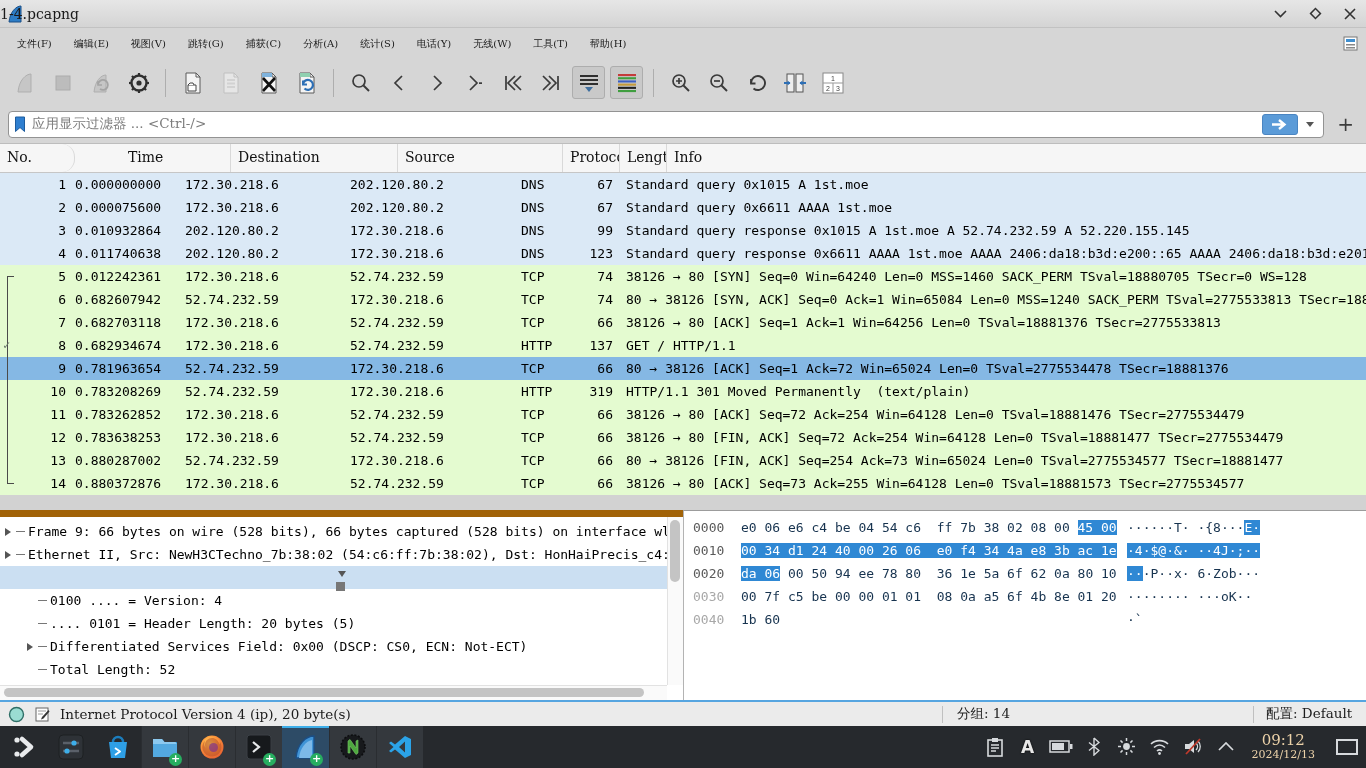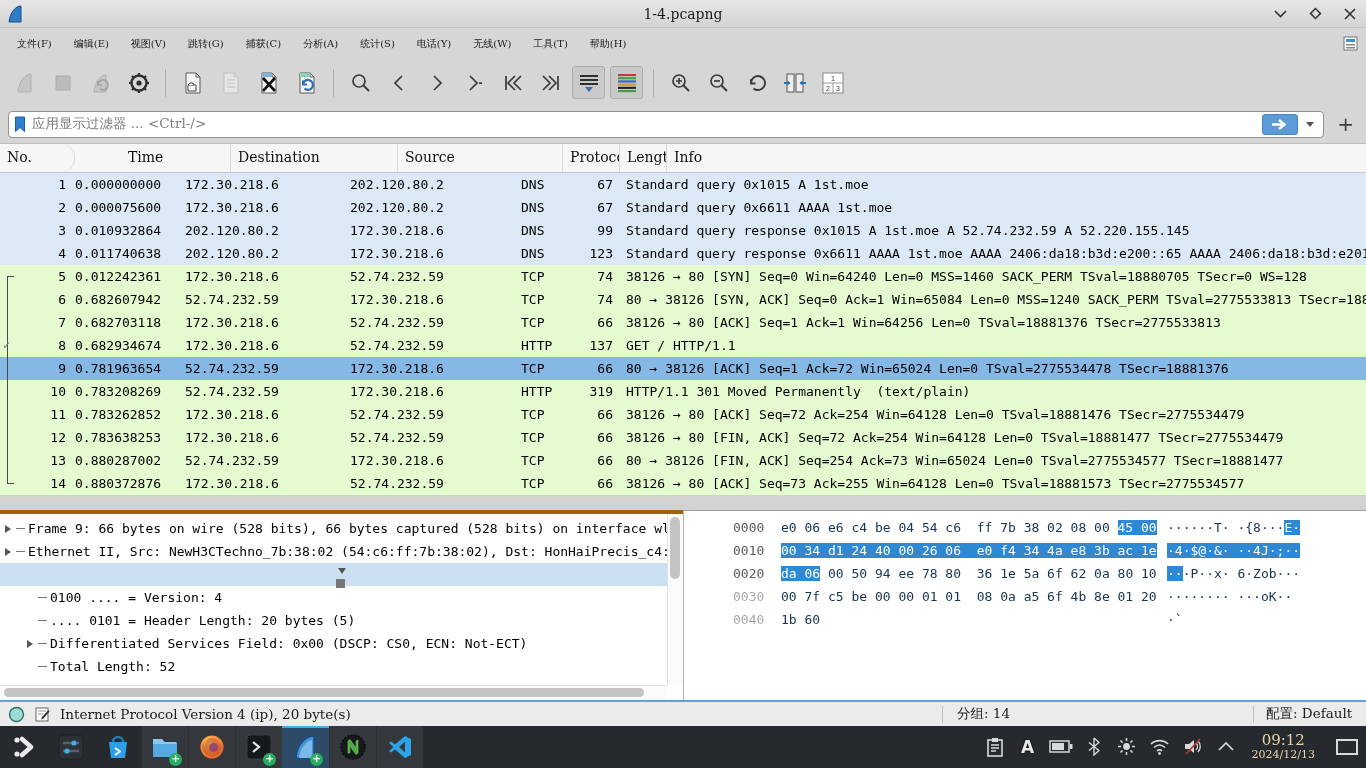--- a/index.html
+++ b/index.html
@@ -4,21 +4,21 @@
 <style>
   * { margin:0; padding:0; box-sizing:border-box; }
   html,body { width:1366px; height:768px; overflow:hidden; background:#d6d6d6;
               font-family:"DejaVu Serif", serif; }
   #app { width:1366px; height:768px; display:flex; flex-direction:column; position:relative; }
 
   
   #titlebar { height:28px; background:linear-gradient(#e6e6e6,#d4d4d4); display:flex;
               align-items:center; position:relative; border-bottom:1px solid #c2c2c2; flex:0 0 28px;}
   #titlebar .fin { margin-left:7px; }
-  #title-text { position:absolute; left:0; right:0; text-align:center; font-size:14px; color:#1a1a1a; }
+  #title-text { position:absolute; left:0; right:0; font-size:14px; color:#1a1a1a; }
   #win-controls { position:absolute; right:10px; display:flex; gap:22px; align-items:center; }
   #win-controls svg { display:block; }
 
   
   #menubar { height:32px; display:flex; align-items:center; padding-left:6px; flex:0 0 32px; position:relative;}
   .menu-item { padding:4px 11px; font-size:10px; color:#1a1a1a; cursor:default; }
   #menu-corner { position:absolute; right:8px; top:8px; }
 
   
   #toolbar { height:45px; display:flex; align-items:center; padding-left:8px; gap:5px; flex:0 0 45px; }
@@ -61,38 +61,38 @@
   .marker.start::before { top:11px; }
   .marker.end::before { bottom:11px; }
   .marker.start::after, .marker.end::after { content:""; position:absolute; left:7px; top:11px; width:7px;
      height:1px; background:#4a4a4a; }
   .marker.check::after { content:"✓"; position:absolute; left:3px; top:0; color:#6a7a6a; font-size:12px; }
 
   #splitter { height:15px; background:#d2d2d2; flex:0 0 15px; }
 
   
   #bottom { height:190px; flex:0 0 190px; display:flex; }
-  #details { width:683px; background:#fff; border-top:4px solid #a16207; position:relative;
+  #details { width:683px; background:#fff; border-top:7px solid #a16207; position:relative;
              font-family:"DejaVu Sans Mono", monospace; font-size:13px; overflow:hidden; padding-top:3px; }
   .dline { height:23px; line-height:23px; white-space:pre; display:flex; align-items:center; color:#000; }
   .dline.dsel { background:#cbdff2;flex-direction:column; }
   .dexp { width:16px; flex:0 0 16px; display:flex; align-items:center; justify-content:center; }
   .tri-r { width:0; height:0; border-top:4px solid transparent; border-bottom:4px solid transparent; border-left:6px solid #555; }
   .tri-d { width:0; height:0; border-left:4px solid transparent; border-right:4px solid transparent; border-top:6px solid #555; }
   .dline.ind .dexp { margin-left:22px; }
   .ddash { width:9px; height:1px; background:#777; margin-right:3px; flex:0 0 9px; }
   .dtext { overflow:hidden; white-space:pre; }
   #d-vscroll-track { position:absolute; right:0; top:0; bottom:15px; width:16px; background:#fafafa; border-left:1px solid #e2e2e2; }
   #d-vscroll { position:absolute; right:3px; top:3px; width:10px; height:62px; background:#c4c4c4; border-radius:5px; }
   #d-hscroll-track { position:absolute; left:0; right:16px; bottom:0; height:15px; background:#fafafa; border-top:1px solid #e2e2e2; }
   #d-hscroll { position:absolute; left:4px; bottom:3px; width:640px; height:9px; background:#c4c4c4; border-radius:5px; }
 
   #hexpane { flex:1; background:#fff; border-top:1px solid #9c9c9c; border-left:1px solid #b3b3b3;
              font-family:"DejaVu Sans Mono", monospace; font-size:13px; padding:5px 0 0 9px; overflow:hidden; }
-  .hrow { display:flex; height:23px; line-height:23px; white-space:pre;margin-left:40px; }
+  .hrow { display:flex; height:23px; line-height:23px; white-space:pre; }
   .hoff { width:48px; flex:0 0 48px; color:#5a5a5a; }
   .hoff.dim { color:#a8a8a8; }
   .hbytes { width:370px; flex:0 0 370px; color:#17334f; }
   .hascii { margin-left:16px; color:#17334f; }
   .hl { background:#2f88d4; color:#ffffff; }
 
   
   #statusbar { height:26px; flex:0 0 26px; background:#ebebeb; border-top:2px solid #56a5e0;
                display:flex; align-items:center; font-size:13.5px; color:#1c1c1c; }
   #status-left { display:flex; align-items:center; gap:9px; padding-left:8px; }

